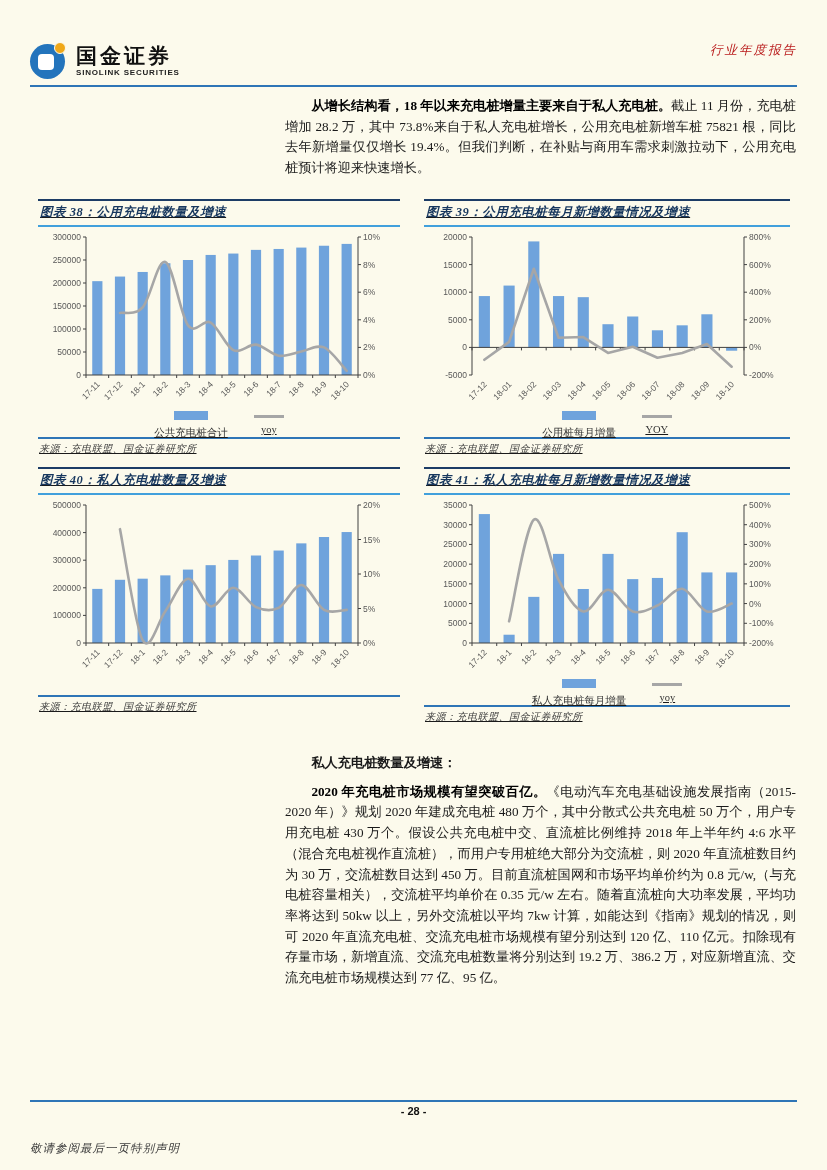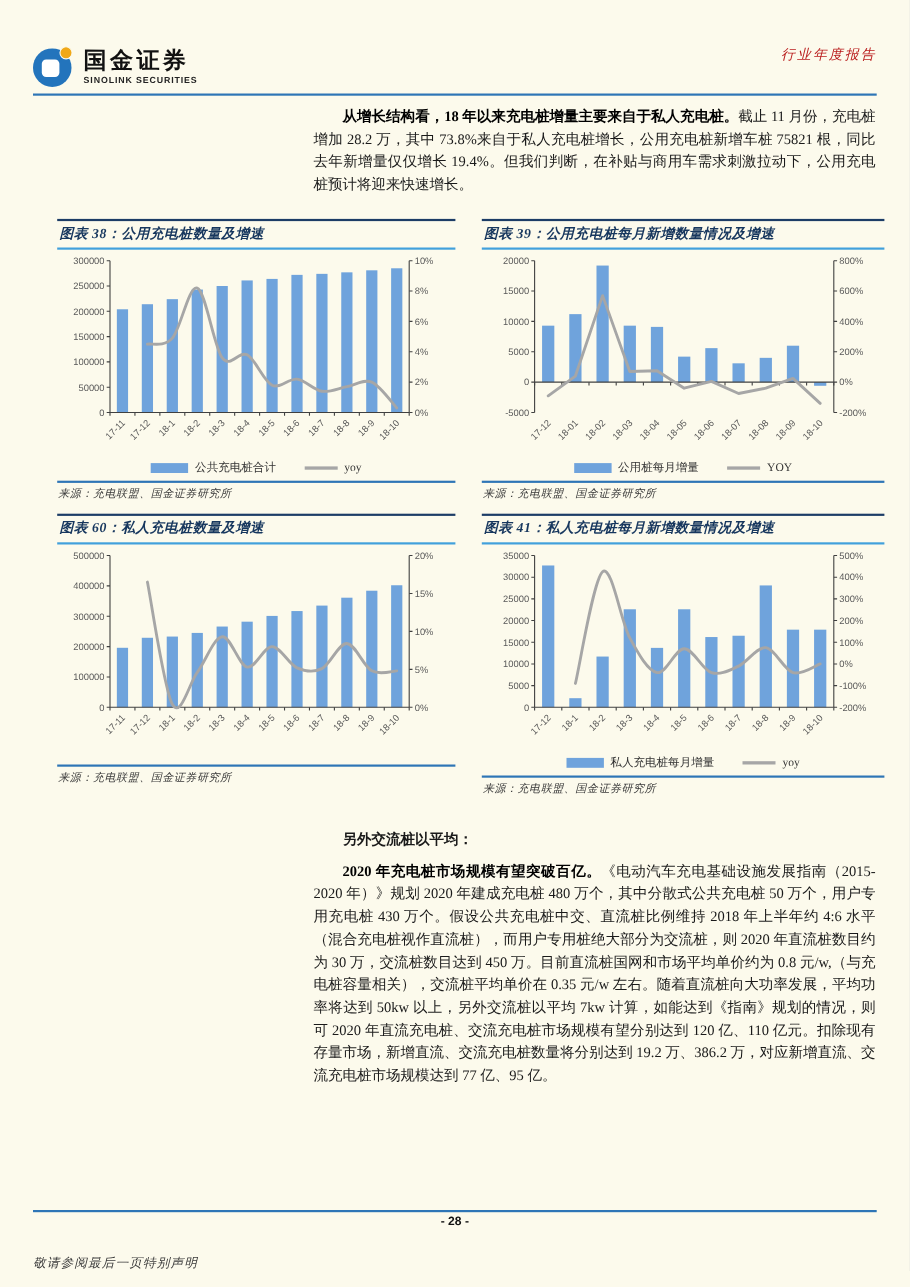--- a/index.html
+++ b/index.html
@@ -18,32 +18,32 @@
   .logo-dot{position:absolute;left:24px;top:0;width:10px;height:10px;border-radius:50%;background:#f0a818;border:1px solid #fcfaec;}
   .logo-cn{font-family:"Liberation Sans",sans-serif;font-weight:bold;font-size:21px;letter-spacing:3px;color:#111;line-height:1.05;}
   .logo-en{font-family:"Liberation Sans",sans-serif;font-weight:bold;font-size:8px;letter-spacing:.8px;color:#222;}
   .report-type{font-style:italic;font-size:12.5px;color:#b91c1c;letter-spacing:2px;padding-bottom:2px;}
   .header-rule{height:2px;background:#2e75b6;margin-top:5px;}
   
   .intro{position:absolute;left:285px;width:511px;top:96px;
     font-size:13.2px;line-height:1.57;text-align:justify;text-indent:2em;}
   .intro b,.market b{color:#000;}
   
-  .charts{position:absolute;left:52px;top:199px;width:754px;
-    display:grid;grid-template-columns:362px 366px;column-gap:24px;row-gap:11px;}
+  .charts{position:absolute;left:38px;top:199px;width:754px;
+    display:grid;grid-template-columns:362px 366px;column-gap:24px;row-gap:11px;text-decoration:underline;}
   .fig{width:100%;}
   .fig-title{
     border-top:2.5px solid #1c3c66;border-bottom:2px solid #41a0dc;
     padding:3px 2px 4px 2px;
     font-style:italic;font-weight:bold;font-size:12.5px;color:#17375e;letter-spacing:.5px;
   }
   .chart-svg{display:block;margin-top:4px;font-family:"Liberation Sans",sans-serif;}
   .legend{display:flex;justify-content:center;align-items:center;gap:26px;
     font-size:10.5px;color:#333;margin-top:-6px;height:16px;}
-  .lg-item{display:inline-flex;align-items:center;gap:6px;}
+  .lg-item{display:inline-flex;align-items:center;gap:6px;flex-direction:column;}
   .sw-bar{display:inline-block;width:34px;height:9px;background:#6fa3dc;}
   .sw-line{display:inline-block;width:30px;height:3px;background:#a6a6a6;}
   .src-rule{height:2px;background:#2e75b6;margin-top:4px;}
   .fig-source{font-style:italic;font-size:10px;color:#3a3a3a;padding:3px 1px 0 1px;letter-spacing:.5px;}
   
   .market{position:absolute;left:285px;width:511px;top:753px;
     font-size:13.2px;line-height:1.57;text-align:justify;}
   .market-heading{font-weight:bold;text-indent:2em;margin:0 0 8px 0;}
   .market p{margin:0;text-indent:2em;}
   
@@ -238,21 +238,21 @@
         <span class="lg-item">
             <i class="sw-line"></i>
             <span>YOY</span>
           </span>
       </div>
       <div class="src-rule"></div>
       <div class="fig-source">来源：充电联盟、国金证券研究所</div>
     </figure>
 
     <figure class="fig" style="margin:0">
-      <div class="fig-title">图表 60：私人充电桩数量及增速</div>
+      <div class="fig-title">图表 40：私人充电桩数量及增速</div>
       <svg class="chart-svg" width="360" height="192" viewBox="0 0 360 192">
           <line x1="45" y1="144" x2="48" y2="144" stroke="#404040" stroke-width="1"></line>
           <text x="43" y="147" text-anchor="end" font-size="8.5" fill="#595959">0</text>
           <line x1="45" y1="116.4" x2="48" y2="116.4" stroke="#404040" stroke-width="1"></line>
           <text x="43" y="119.4" text-anchor="end" font-size="8.5" fill="#595959">100000</text>
           <line x1="45" y1="88.8" x2="48" y2="88.8" stroke="#404040" stroke-width="1"></line>
           <text x="43" y="91.8" text-anchor="end" font-size="8.5" fill="#595959">200000</text>
           <line x1="45" y1="61.2" x2="48" y2="61.2" stroke="#404040" stroke-width="1"></line>
           <text x="43" y="64.2" text-anchor="end" font-size="8.5" fill="#595959">300000</text>
           <line x1="45" y1="33.599999999999994" x2="48" y2="33.599999999999994" stroke="#404040" stroke-width="1"></line>
@@ -399,21 +399,21 @@
             <span>yoy</span>
           </span>
       </div>
       <div class="src-rule"></div>
       <div class="fig-source">来源：充电联盟、国金证券研究所</div>
     </figure>
 
   </div>
 
   <div class="market">
-    <div class="market-heading">另外交流桩以平均：</div>
+    <div class="market-heading">私人充电桩数量及增速：</div>
     <p><b>2020 年充电桩市场规模有望突破百亿。</b><span>《电动汽车充电基础设施发展指南（2015-2020 年）》规划 2020 年建成充电桩 480 万个，其中分散式公共充电桩 50 万个，用户专用充电桩 430 万个。假设公共充电桩中交、直流桩比例维持 2018 年上半年约 4:6 水平（混合充电桩视作直流桩），而用户专用桩绝大部分为交流桩，则 2020 年直流桩数目约为 30 万，交流桩数目达到 450 万。目前直流桩国网和市场平均单价约为 0.8 元/w,（与充电桩容量相关），交流桩平均单价在 0.35 元/w 左右。随着直流桩向大功率发展，平均功率将达到 50kw 以上，另外交流桩以平均 7kw 计算，如能达到《指南》规划的情况，则可 2020 年直流充电桩、交流充电桩市场规模有望分别达到 120 亿、110 亿元。扣除现有存量市场，新增直流、交流充电桩数量将分别达到 19.2 万、386.2 万，对应新增直流、交流充电桩市场规模达到 77 亿、95 亿。</span></p>
   </div>
 
   <div class="footer">
     <div class="footer-rule"></div>
     <div class="page-num">- 28 -</div>
     <div class="disclaimer">敬请参阅最后一页特别声明</div>
   </div>
 
 </div>

